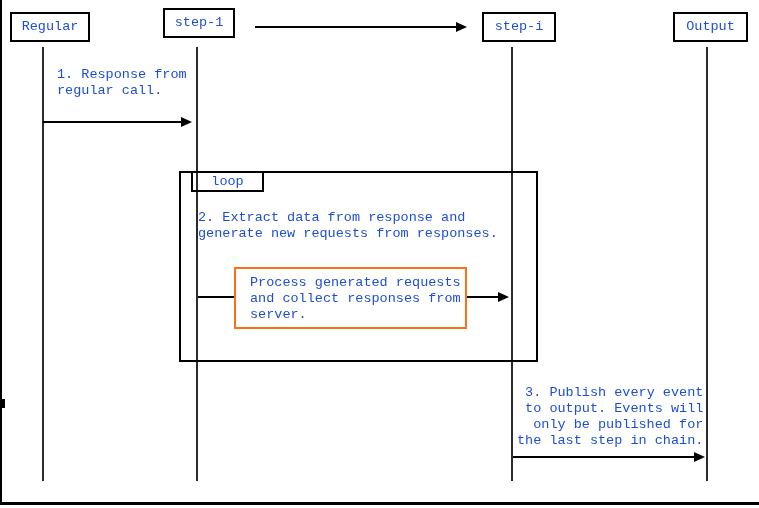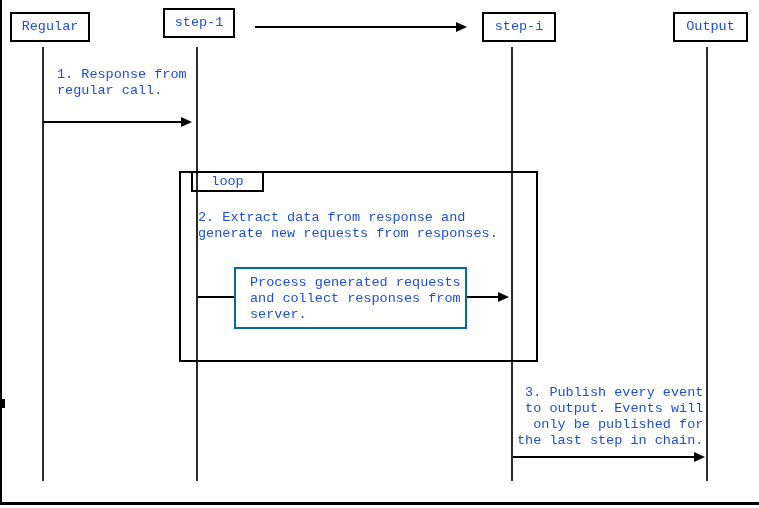--- a/index.html
+++ b/index.html
@@ -40,21 +40,21 @@
 
   
   .frame { border: 2px solid #000000; background: transparent; z-index: 2; }
   .frame-label {
     border: 2px solid #000000; background: transparent; z-index: 2;
     display: flex; align-items: center; justify-content: center;
   }
 
   
   .procbox {
-    border: 2px solid #0369a1;
+    border: 2px solid #f97316;
     background: #ffffff;
     z-index: 3;
     padding: 6px 0 8px 14px;
     white-space: pre-line;
     font-family: Liberation Mono, monospace;
   }
 
   
   .msg { white-space: pre-line; z-index: 3; }
 

